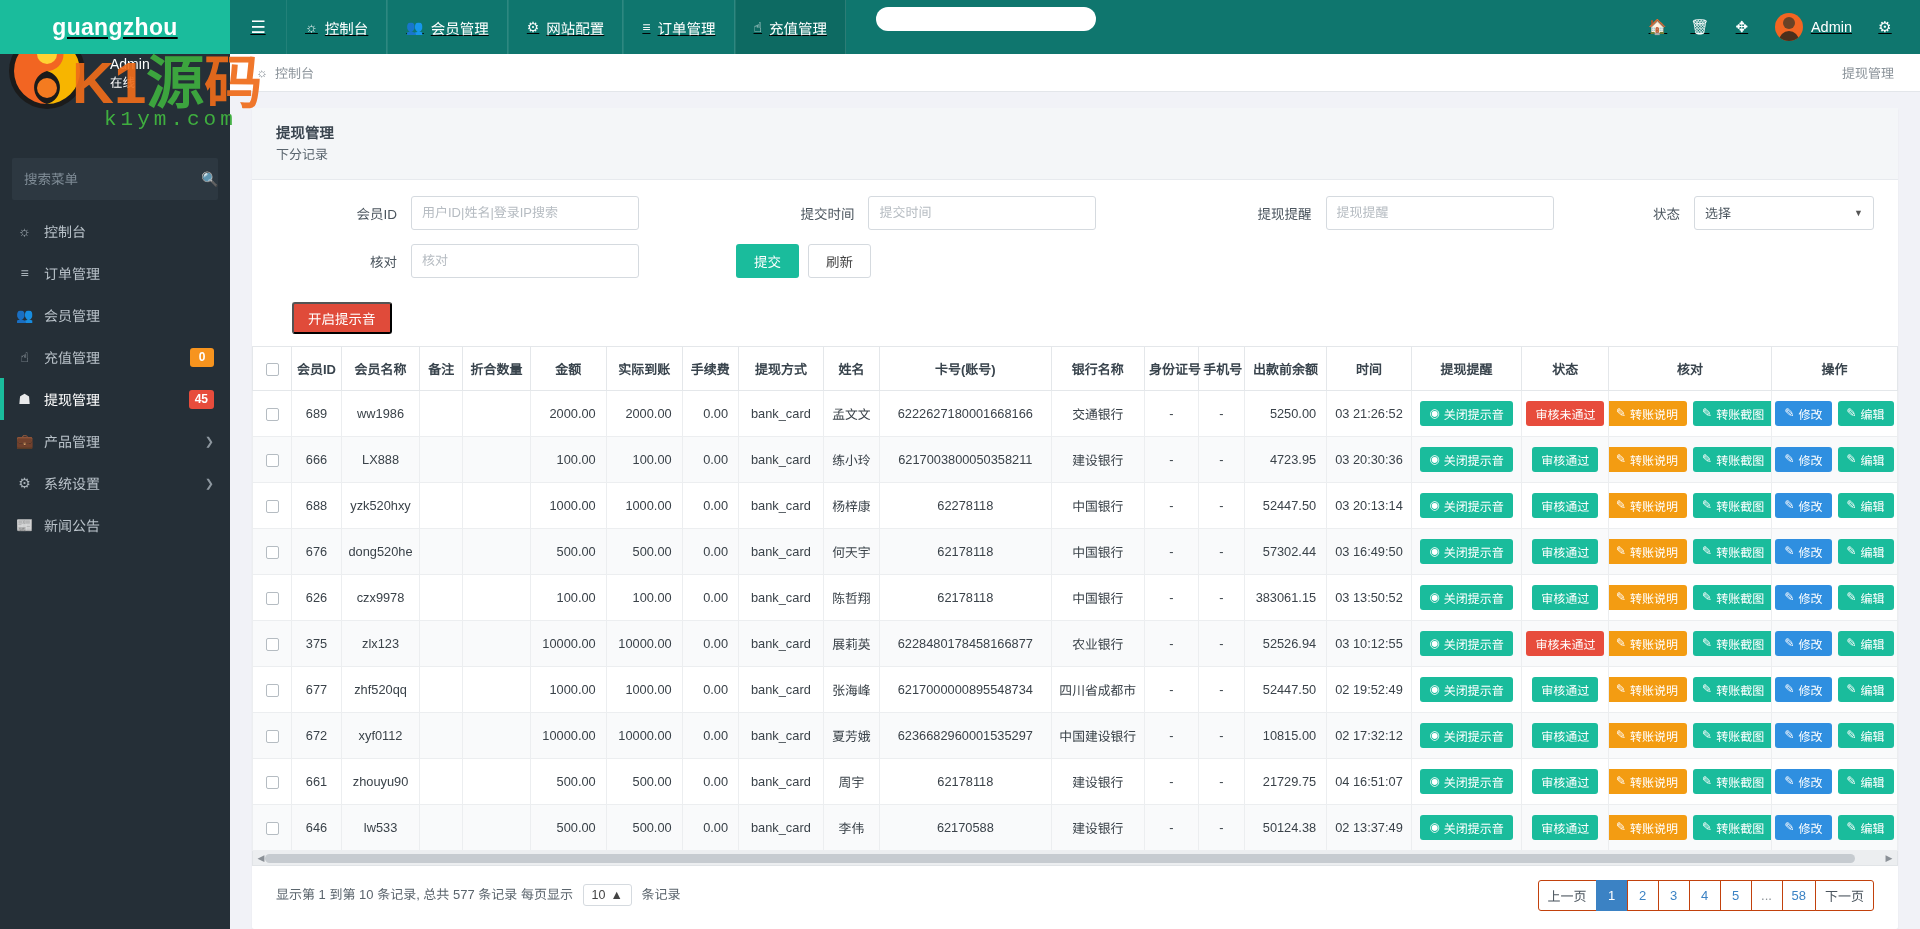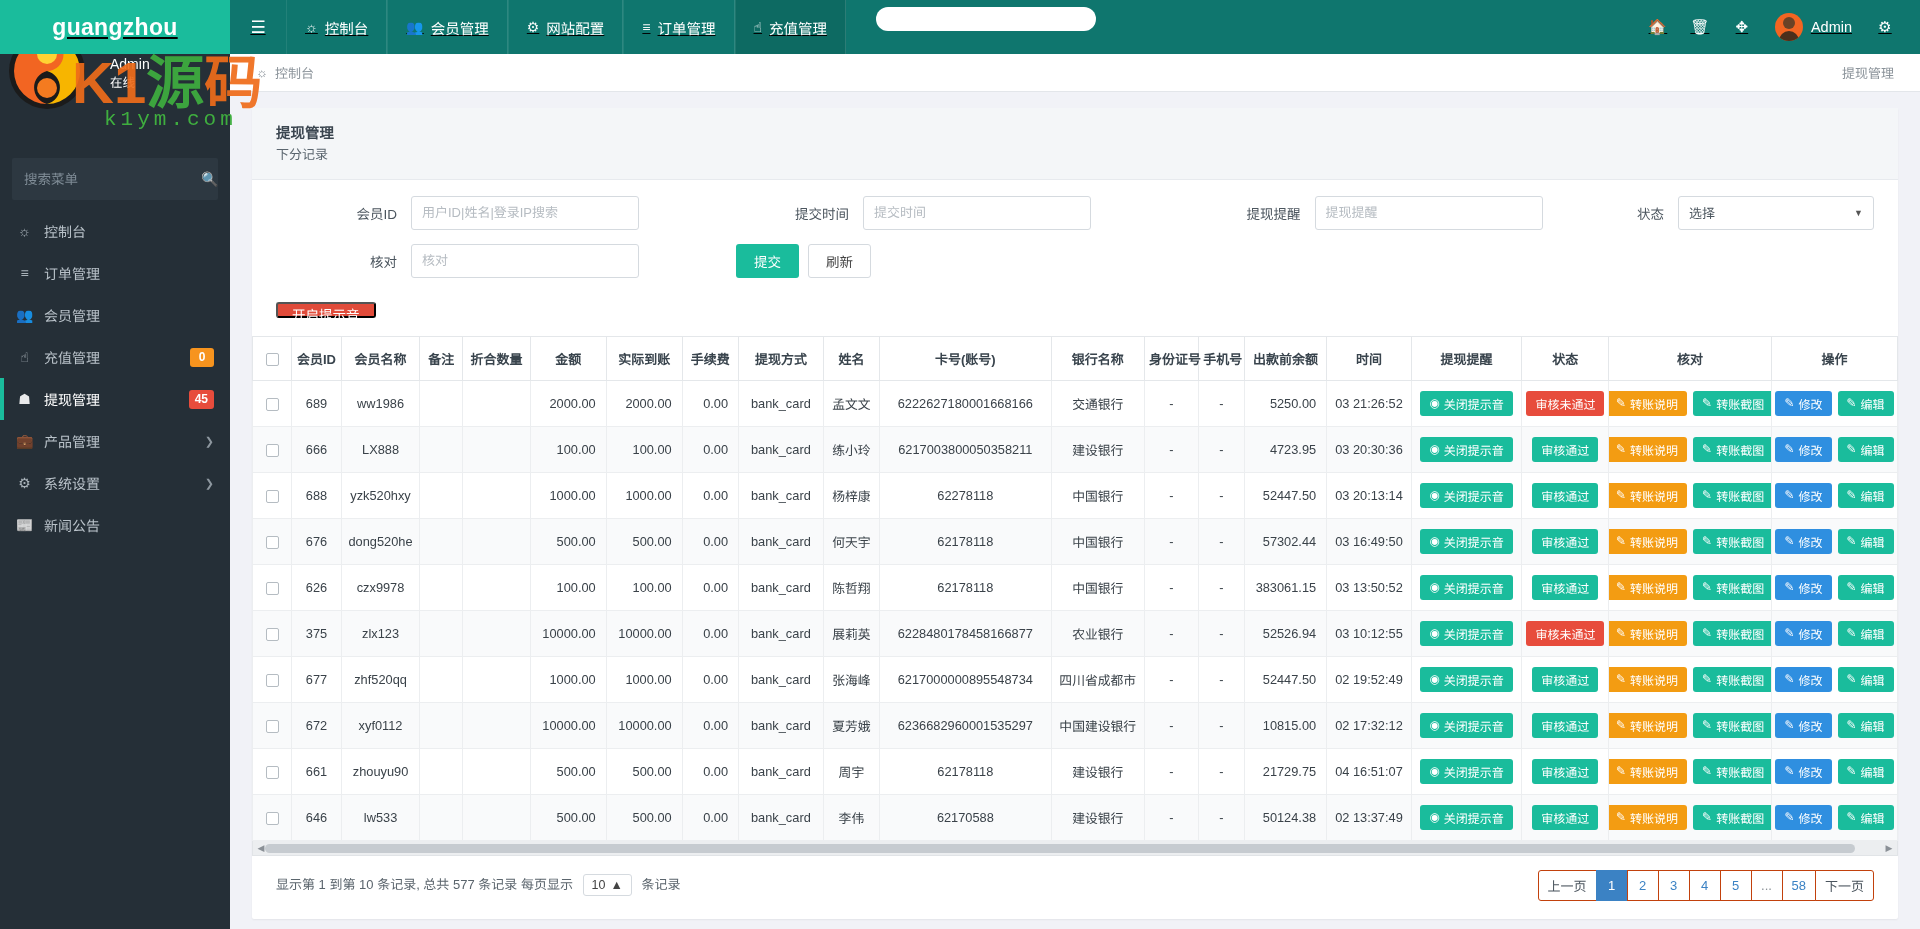--- a/index.html
+++ b/index.html
@@ -174,22 +174,22 @@
   }
   .fselect .arr { font-size: 9px; color: #555; }
   .btn {
     height: 34px; padding: 0 17px; border: 1px solid transparent; border-radius: 3px;
     font-size: 13.5px; cursor: pointer; font-family: Liberation Serif, serif;
     display: inline-flex; align-items: center; justify-content: center;
   }
   .btn-green { background: #1abc9c; color: #fff; }
   .btn-white { background: #fff; color: #444; border-color: #d5dadf; }
   .btn-red {
-    background: #e04b3a; color: #fff; height: 16px; padding: 0 14px;
-    border-radius: 3px; font-size: 13.5px;
+    background: #e04b3a; color: #fff; height: 32px; padding: 0 14px;
+    border-radius: 3px; font-size: 13.5px; margin-left: 16px;
   }
   .toolbar-row { padding: 4px 24px 12px 24px; }
 
   
   .table-scroll { overflow: hidden; position: relative; }
   table.grid { width: 100%; border-collapse: collapse; table-layout: fixed; }
   table.grid th {
     background: #fff; border: 1px solid #e4e7ea; border-top: 1px solid #e4e7ea;
     font-size: 13px; color: #39444d; font-weight: bold; padding: 12px 4px;
     text-align: center; white-space: nowrap;
@@ -389,21 +389,21 @@
           <div class="fgroup" style="width:470px">
             <span class="flabel" style="width:150px">提交时间</span>
             <input class="finput" style="width: 228px;" placeholder="提交时间">
           </div>
           <div class="fgroup" style="width:420px">
             <span class="flabel" style="width:150px">提现提醒</span>
             <input class="finput" style="width: 228px;" placeholder="提现提醒">
           </div>
           <div class="fgroup" style="flex:1 1 auto">
             <span class="flabel" style="width:110px">状态</span>
-            <div class="fselect" style="width:196px">
+            <div class="fselect" style="width:180px">
               <span>选择</span>
               <span class="arr">▼</span>
             </div>
           </div>
         </div>
         <div class="frow">
           <div class="fgroup" style="width:455px">
             <span class="flabel" style="width:135px">核对</span>
             <input class="finput" style="width: 228px;" placeholder="核对">
           </div>

